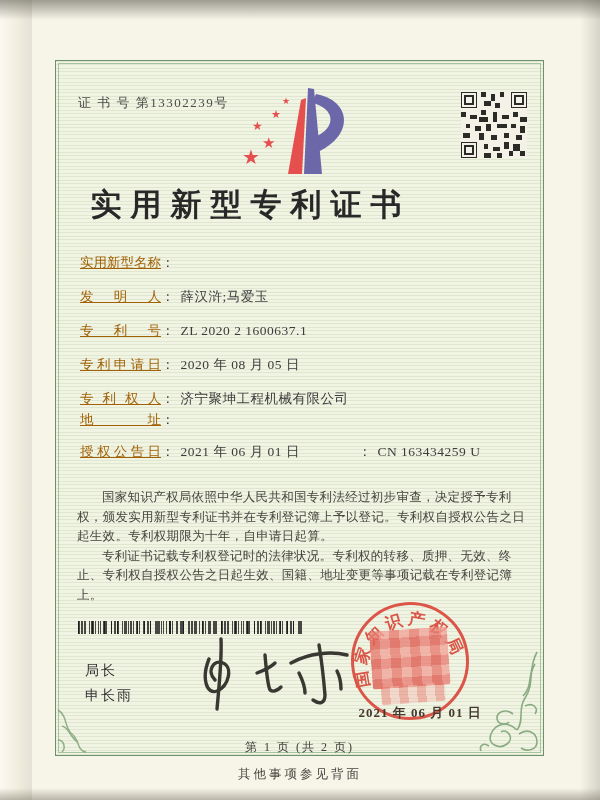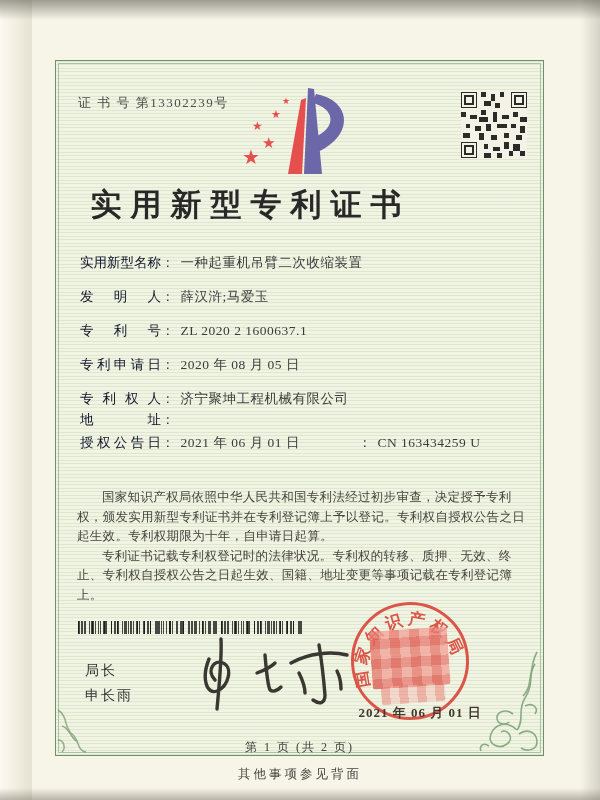--- a/index.html
+++ b/index.html
@@ -40,25 +40,25 @@
   .logo{position:absolute;left:238px;top:80px;width:126px;height:102px;}
   .qr{position:absolute;left:461px;top:92px;width:66px;height:66px;}
 
   .title{
     position:absolute;left:0;top:184px;width:492px;text-align:center;
     font-size:31px;font-weight:700;color:#282828;letter-spacing:9px;text-indent:9px;
   }
 
   .fields{position:absolute;left:80px;top:253px;width:452px;color:#3c3c3c;font-size:13.5px;}
   .frow{display:flex;line-height:19px;margin-bottom:15px;}
-  .frow .lbl{display:inline-block;width:81px;text-align:justify;text-align-last:justify;flex:none;color:#0f172a;}
+  .frow .lbl{display:inline-block;width:81px;text-align:justify;text-align-last:justify;flex:none;color:#a16207;text-decoration:underline;}
   .frow .colon{flex:none;}
   .frow .val{margin-left:6px;letter-spacing:.5px;}
   .frow.tight{margin-bottom:2px;}
-  .frow.last{margin-bottom:4px;}
+  .frow.last{margin-bottom:13px;}
   .grant-gap{width:58px;flex:none;}
 
   .paras{position:absolute;left:77px;top:488px;width:452px;color:#46453f;
     font-size:12.5px;line-height:19.5px;letter-spacing:.3px;}
   .paras p{margin:0;text-indent:2em;}
 
   .barcode{position:absolute;left:78px;top:621px;width:224px;height:13px;
     background-image:
       repeating-linear-gradient(90deg,#3a3a38 0 1px,transparent 1px 3px,#3a3a38 3px 5px,transparent 5px 6px,#3a3a38 6px 7px,transparent 7px 11px),
       repeating-linear-gradient(90deg,#3a3a38 0 2px,transparent 2px 7px,#3a3a38 7px 8px,transparent 8px 13px);
@@ -161,21 +161,20 @@
         <rect x="26" y="26" width="2" height="2"></rect>
     </g>
   </svg>
 
   <div class="title">实用新型专利证书</div>
 
   <div class="fields">
     <div class="frow">
       <span class="lbl">实用新型名称</span>
         <span class="colon">：</span>
-      <span class="val">一种起重机吊臂二次收缩装置</span>
     </div>
     <div class="frow">
       <span class="lbl">发明人</span>
         <span class="colon">：</span>
       <span class="val">薛汉浒;马爱玉</span>
     </div>
     <div class="frow">
       <span class="lbl">专利号</span>
         <span class="colon">：</span>
       <span class="val">ZL 2020 2 1600637.1</span>

